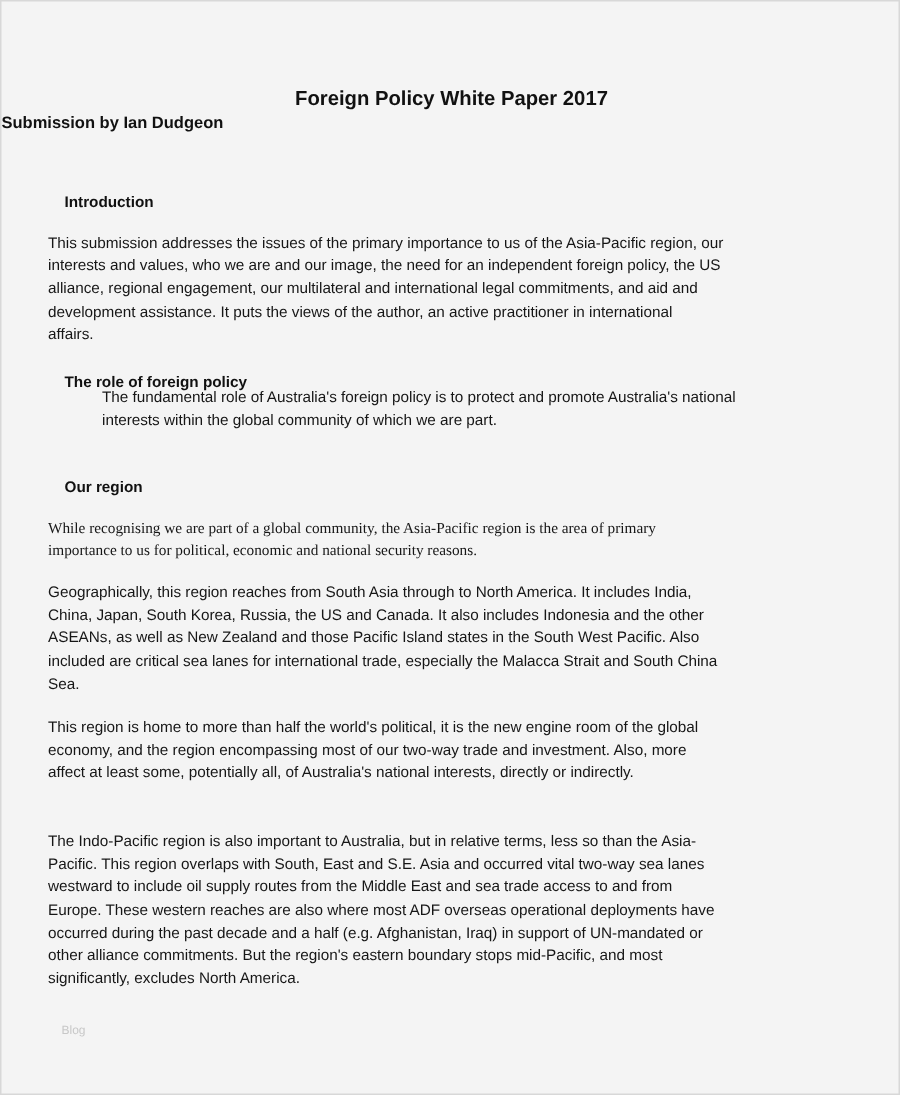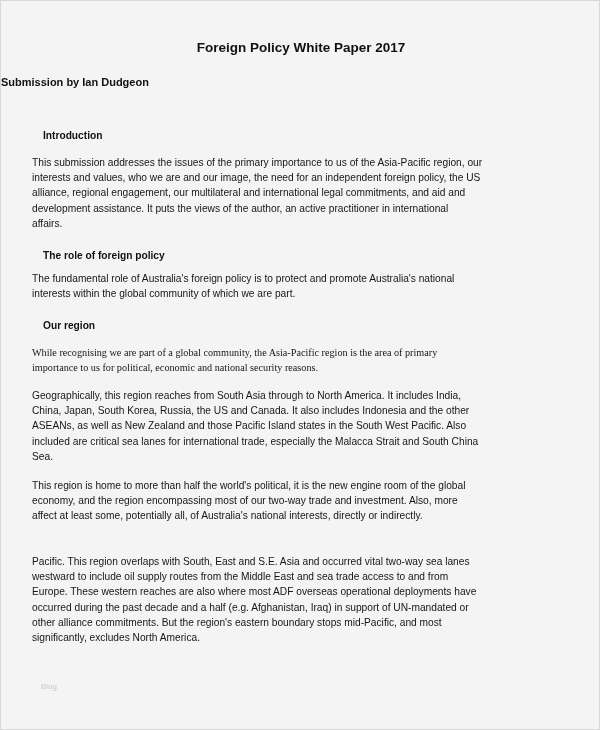--- a/index.html
+++ b/index.html
@@ -16,21 +16,21 @@
     border: 1px solid #d8d8d8;
     box-sizing: content-box;
   }
   .content {
     position: absolute;
     left: 31px; top: 0;
     width: 545px;
     color: #141414;
   }
   .title {
-    position: absolute; left: 0; width: 600px; top: 39px;
+    position: absolute; left: 0; width: 600px; top: 57px;
     text-align: center;
     font-size: 13.5px; font-weight: bold; color: #111;
   }
   .subtitle {
     position: absolute; left: 0; width: 476px; top: 75px;
     text-align: left;
     font-size: 11px; font-weight: bold; color: #111;
   }
   .heading {
     position: absolute;
@@ -60,21 +60,21 @@
     <div class="heading" style="top:129px;">Introduction</div>
     <div class="para" style="top:154px;">
       <span class="ln">This submission addresses the issues of the primary importance to us of the Asia-Pacific region, our</span>
       <span class="ln">interests and values, who we are and our image, the need for an independent foreign policy, the US</span>
       <span class="ln">alliance, regional engagement, our multilateral and international legal commitments, and aid and</span>
       <span class="ln">development assistance. It puts the views of the author, an active practitioner in international</span>
       <span class="ln">affairs.</span>
     </div>
 
     <div class="heading" style="top:249px;">The role of foreign policy</div>
-    <div class="para" style="top:270px;">
+    <div class="para" style="top:257px;margin-left:36px;">
       <span class="ln">The fundamental role of Australia's foreign policy is to protect and promote Australia's national</span>
       <span class="ln">interests within the global community of which we are part.</span>
     </div>
 
     <div class="heading" style="top:319px;">Our region</div>
     <div class="para" style="top:344px;font-family:Liberation Serif, serif;">
       <span class="ln">While recognising we are part of a global community, the Asia-Pacific region is the area of primary</span>
       <span class="ln">importance to us for political, economic and national security reasons.</span>
     </div>
     <div class="para" style="top:387px;">
@@ -83,20 +83,21 @@
       <span class="ln">ASEANs, as well as New Zealand and those Pacific Island states in the South West Pacific. Also</span>
       <span class="ln">included are critical sea lanes for international trade, especially the Malacca Strait and South China</span>
       <span class="ln">Sea.</span>
     </div>
     <div class="para" style="top:477px;">
       <span class="ln">This region is home to more than half the world's political, it is the new engine room of the global</span>
       <span class="ln">economy,  and the region encompassing  most of our two-way trade and investment.  Also,  more</span>
       <span class="ln">affect at least some, potentially all, of Australia's national interests, directly or indirectly.</span>
     </div>
     <div class="para" style="top:553px;">
+      <span class="ln">The Indo-Pacific region is also important to Australia, but in relative terms, less so than the Asia-</span>
       <span class="ln">Pacific. This region  overlaps with South, East and S.E. Asia and occurred vital two-way sea lanes</span>
       <span class="ln">westward to include oil supply routes from the Middle East and sea trade access to and from</span>
       <span class="ln">Europe. These western reaches are also where most  ADF overseas operational deployments have</span>
       <span class="ln">occurred during the past decade and a half (e.g. Afghanistan, Iraq) in support of UN-mandated or</span>
       <span class="ln">other alliance commitments. But the region's  eastern boundary stops mid-Pacific, and most</span>
       <span class="ln">significantly, excludes North America.</span>
     </div>
   </div>
 
   <div class="watermark">Blog</div>

